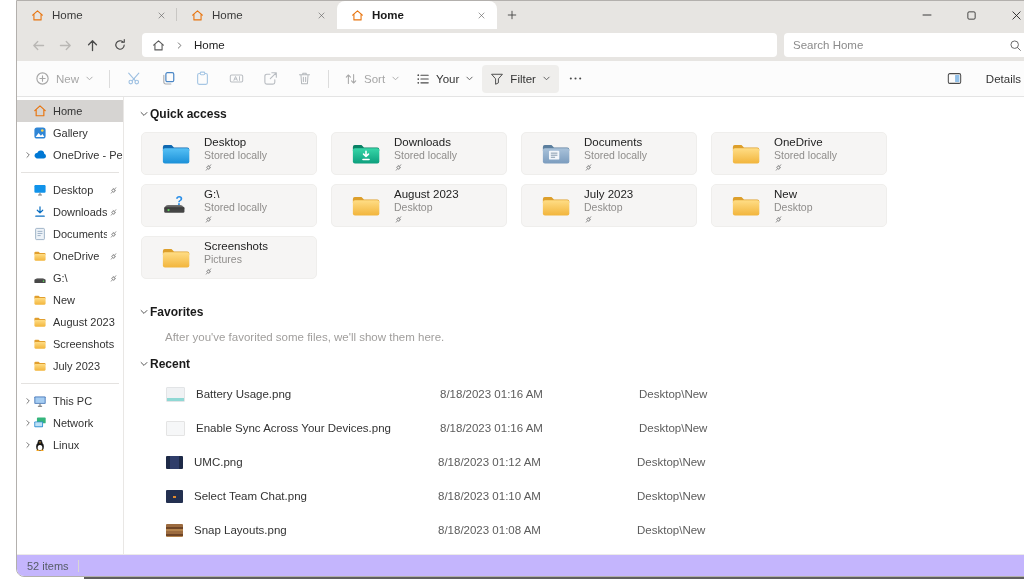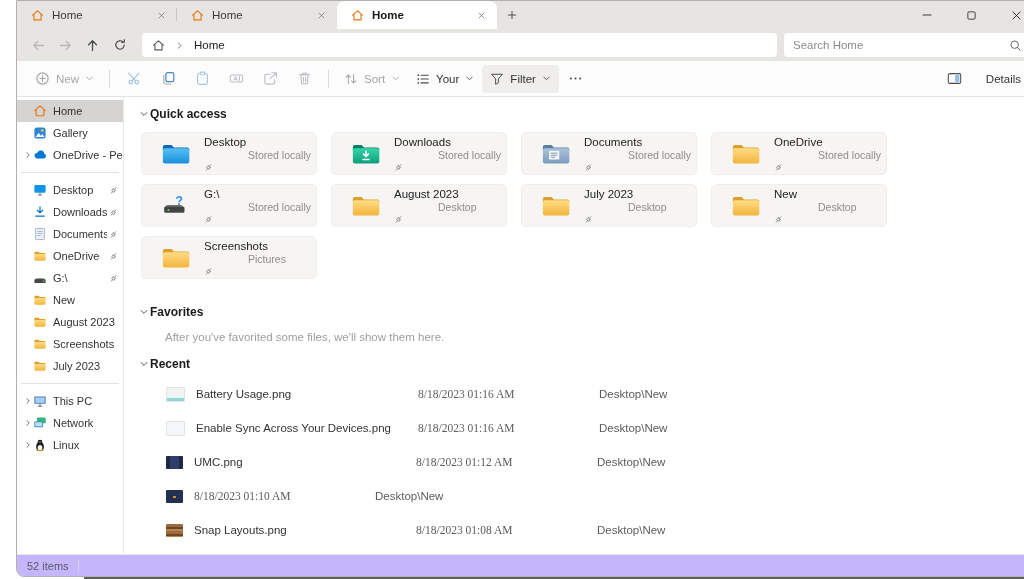--- a/index.html
+++ b/index.html
@@ -51,35 +51,35 @@
   
   .main{flex:1;position:relative;overflow:hidden;background:#fff;}
   .section-header{display:flex;align-items:center;margin:10px 0 0 15px;gap:1px;}
   .section-chevron{color:#555;}
   .section-title{font-size:12px;font-weight:bold;color:#1a1a1a;}
   .cards{display:flex;flex-wrap:wrap;gap:9px 14px;margin:11px 0 0 17px;width:750px;}
   .card{width:176px;height:43px;background:#f6f5f4;border:1px solid #efeeec;border-radius:5px;display:flex;align-items:center;box-sizing:border-box;}
   .card-icon{flex:none;margin:0 13px 0 19px;}
   .card-text{display:flex;flex-direction:column;line-height:13px;overflow:hidden;}
   .card-name{font-size:11.5px;color:#222;white-space:nowrap;}
-  .card-sub{font-size:10.5px;color:#8f8d8b;white-space:nowrap;margin-left:44px;}
+  .card-sub{font-size:10.5px;color:#8f8d8b;white-space:nowrap;}
   .card-pin{color:#8a8a8a;margin-top:1px;}
   .fav-msg{margin:12px 0 0 41px;font-size:11.5px;color:#a09e9c;}
   .sec-favorites{margin-top:26px;}
   .sec-recent{margin-top:14px;}
   .recent-rows{margin-top:6px;}
   .file-row{display:flex;align-items:center;height:34px;padding-left:42px;font-size:11.5px;color:#333;}
   .file-thumb{width:17px;height:13px;margin-right:11px;flex:none;border-radius:1px;}
   .thumb-battery{background:linear-gradient(#f0f2f4 0 78%,#8fd8d4 78% 100%);border:1px solid #e2e4e6;}
   .thumb-sync{background:#f6f7f8;border:1px solid #e4e4e4;}
   .thumb-umc{background:linear-gradient(90deg,#1d2947 0 22%,#2f3d6a 22% 78%,#1d2947 78%);}
   .thumb-chat{background:radial-gradient(circle 3px at 50% 55%,#e08a2e 0 40%,#233050 42%);}
   .thumb-snap{background:repeating-linear-gradient(#9c6b3f 0 3px,#6f4526 3px 5px,#b5854f 5px 7px);}
-  .file-name{width:222px;overflow:hidden;white-space:nowrap;}
-  .file-date{width:181px;color:#5c5c5c;font-family:Liberation Serif, serif;}
+  .file-name{width:244px;overflow:hidden;white-space:nowrap;}
+  .file-date{width:199px;color:#5c5c5c;}
   .file-path{color:#5c5c5c;}
   .scroll-thumb{position:absolute;right:2px;top:34px;width:3px;height:180px;background:#c9c7c5;border-radius:2px;}
   
   .statusbar{height:22px;border-top:1px solid #eceae8;display:flex;align-items:center;padding-left:10px;font-size:11px;color:#555c66;background:#c4b5fd;flex:none;box-sizing:border-box;}
   .status-sep{width:1px;height:12px;background:#d8d6d4;margin-left:9px;}
 </style>
 </head>
 <body>
 
 <svg width="0" height="0" style="position:absolute">
@@ -746,20 +746,21 @@
             <span class="file-path">Desktop\New</span>
           </div>
           <div class="file-row">
             <div class="file-thumb thumb-umc"></div>
             <span class="file-name">UMC.png</span>
             <span class="file-date">8/18/2023 01:12 AM</span>
             <span class="file-path">Desktop\New</span>
           </div>
           <div class="file-row">
             <div class="file-thumb thumb-chat"></div>
+            <span class="file-name">Select Team Chat.png</span>
             <span class="file-date">8/18/2023 01:10 AM</span>
             <span class="file-path">Desktop\New</span>
           </div>
           <div class="file-row">
             <div class="file-thumb thumb-snap"></div>
             <span class="file-name">Snap Layouts.png</span>
             <span class="file-date">8/18/2023 01:08 AM</span>
             <span class="file-path">Desktop\New</span>
           </div>
         </div>

